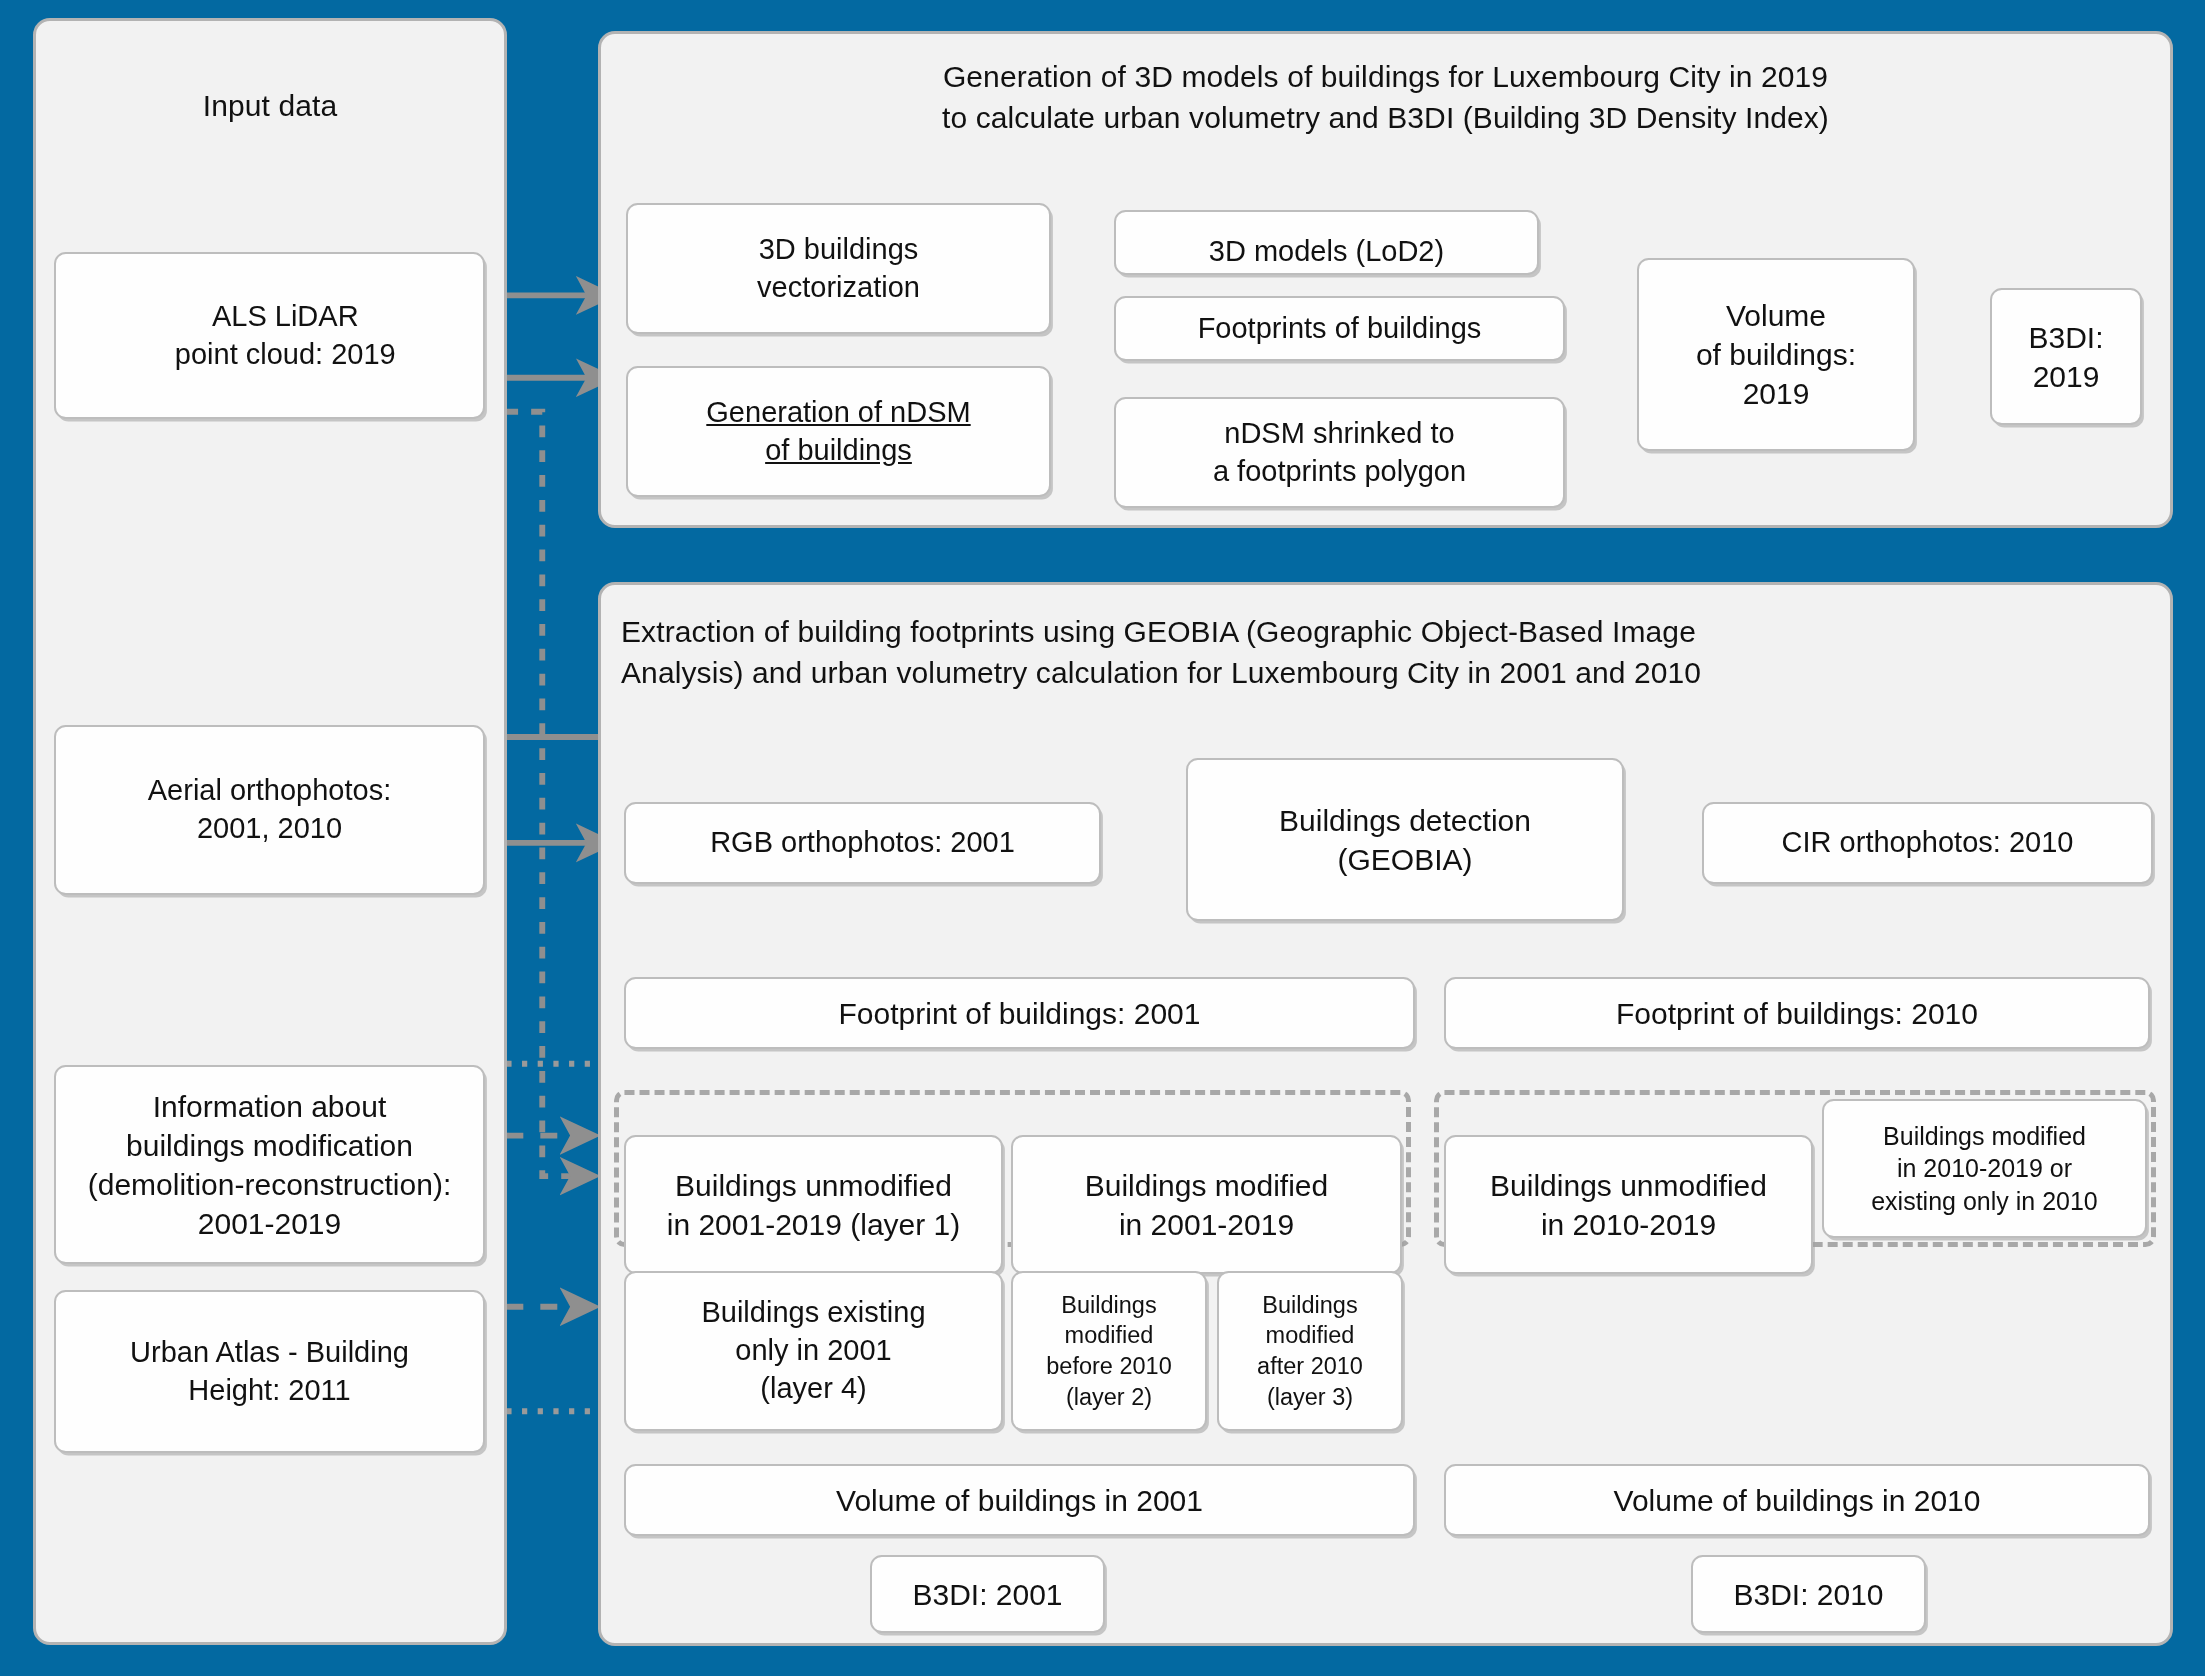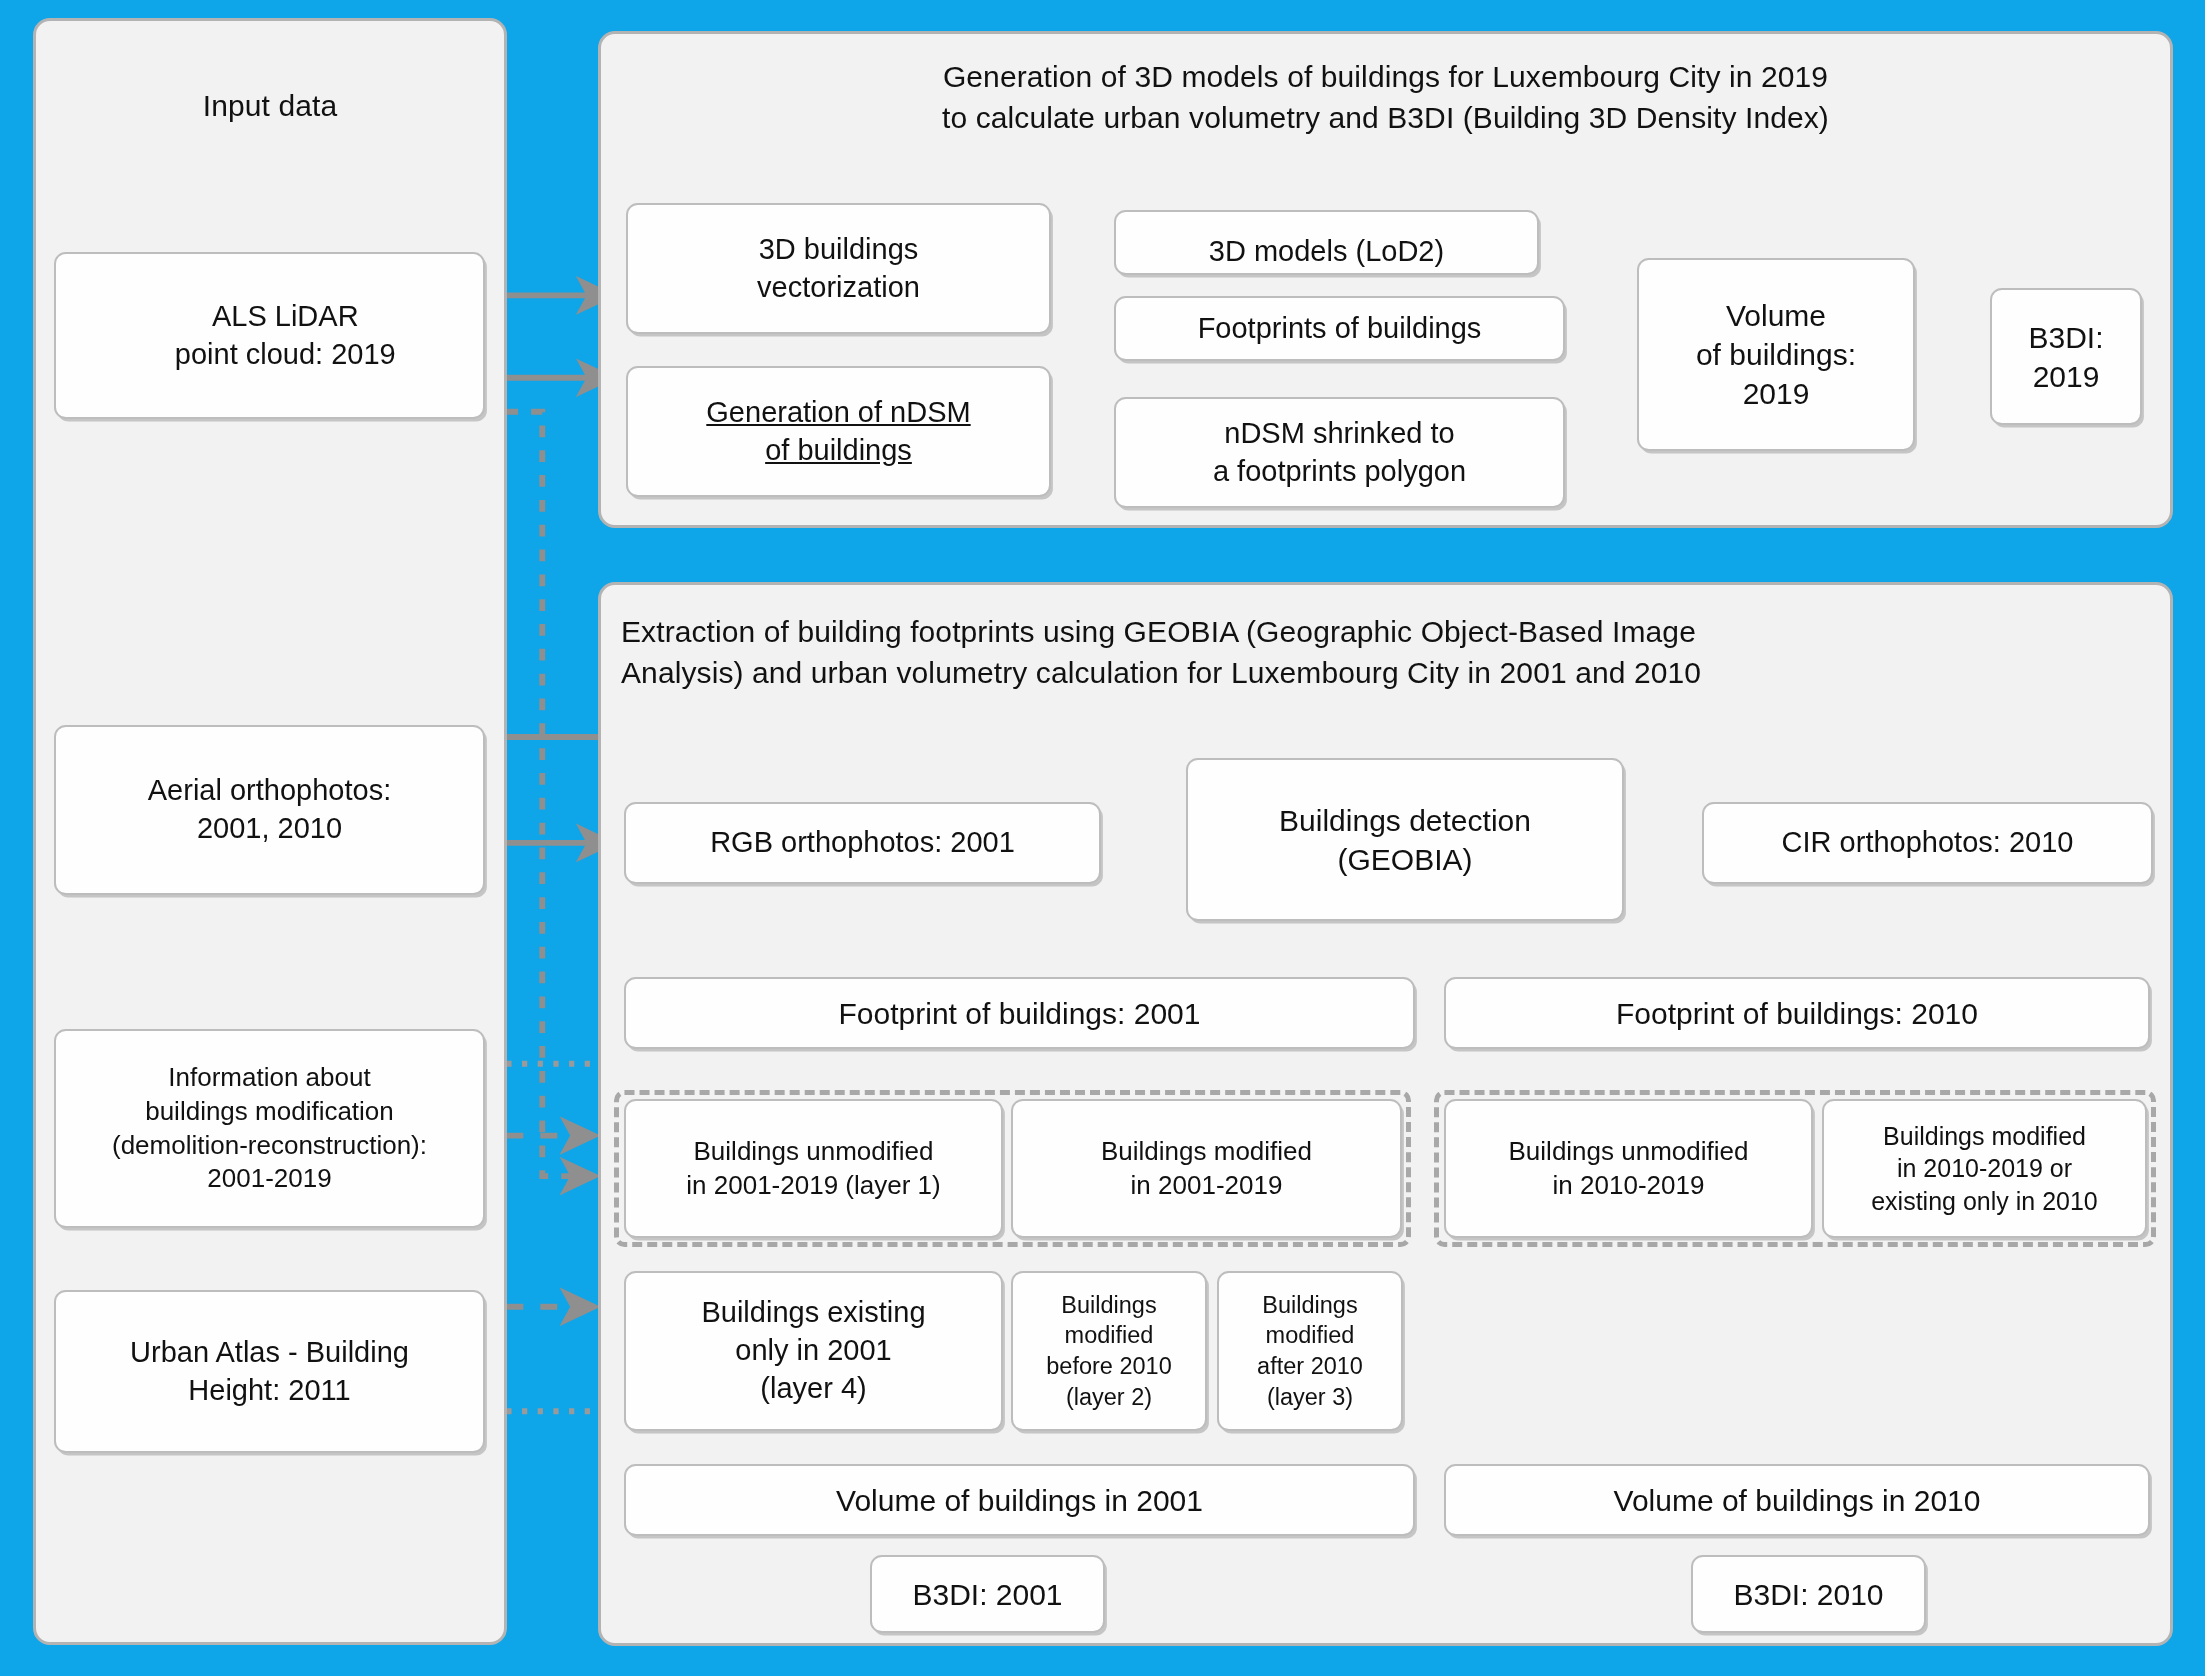--- a/index.html
+++ b/index.html
@@ -1,38 +1,38 @@
 <!DOCTYPE html>
 <html style="font-size:10.5px"><head>
 <meta charset="utf-8">
 <style>
   html,body{margin:0;padding:0;background:#ffffff;}
   body{font-family:"Liberation Sans","DejaVu Sans",sans-serif;}
-  #stage{position:relative;width:2205px;height:1676px;background:#0ea5e9;overflow:hidden;}
+  #stage{position:relative;width:2205px;height:1676px;background:#0369a1;overflow:hidden;}
 
   svg#wires{position:absolute;left:0;top:0;width:2205px;height:1676px;pointer-events:none;}
 
   
   .panel{position:absolute;background:#f2f2f2;border:3.3px solid #b3b3b3;border-radius:17px;
          box-sizing:border-box;}
   .panel-title{position:absolute;left:0;right:0;text-align:center;color:#111;
          font-size:30px;line-height:1.38;letter-spacing:0.1px;}
 
   
   .node{position:absolute;background:#fefefe;border:2.6px solid #bdbdbd;border-radius:11.8px;
         box-sizing:border-box;display:flex;align-items:center;justify-content:center;
         text-align:center;color:#111;line-height:1.3;
         box-shadow:2.6px 3.3px 0 -0.7px rgba(160,160,160,.55);
         padding:2.6px 6.5px;}
   .node span{display:block;width:100%;}
 
   .f46{font-size:30px;}
   .f44{font-size:29px;}
   .f42{font-size:29px;}
-  .f40{font-size:26px;}
+  .f40{font-size:30px;margin-top:36px;}
   .f38{font-size:25px;}
   .f36{font-size:23.5px;}
 
   
   .dashgroup{position:absolute;border:5.9px dashed #a8a8a8;border-radius:10.5px;box-sizing:border-box;
              background:transparent;}
 </style>
 </head>
 <body>
 

